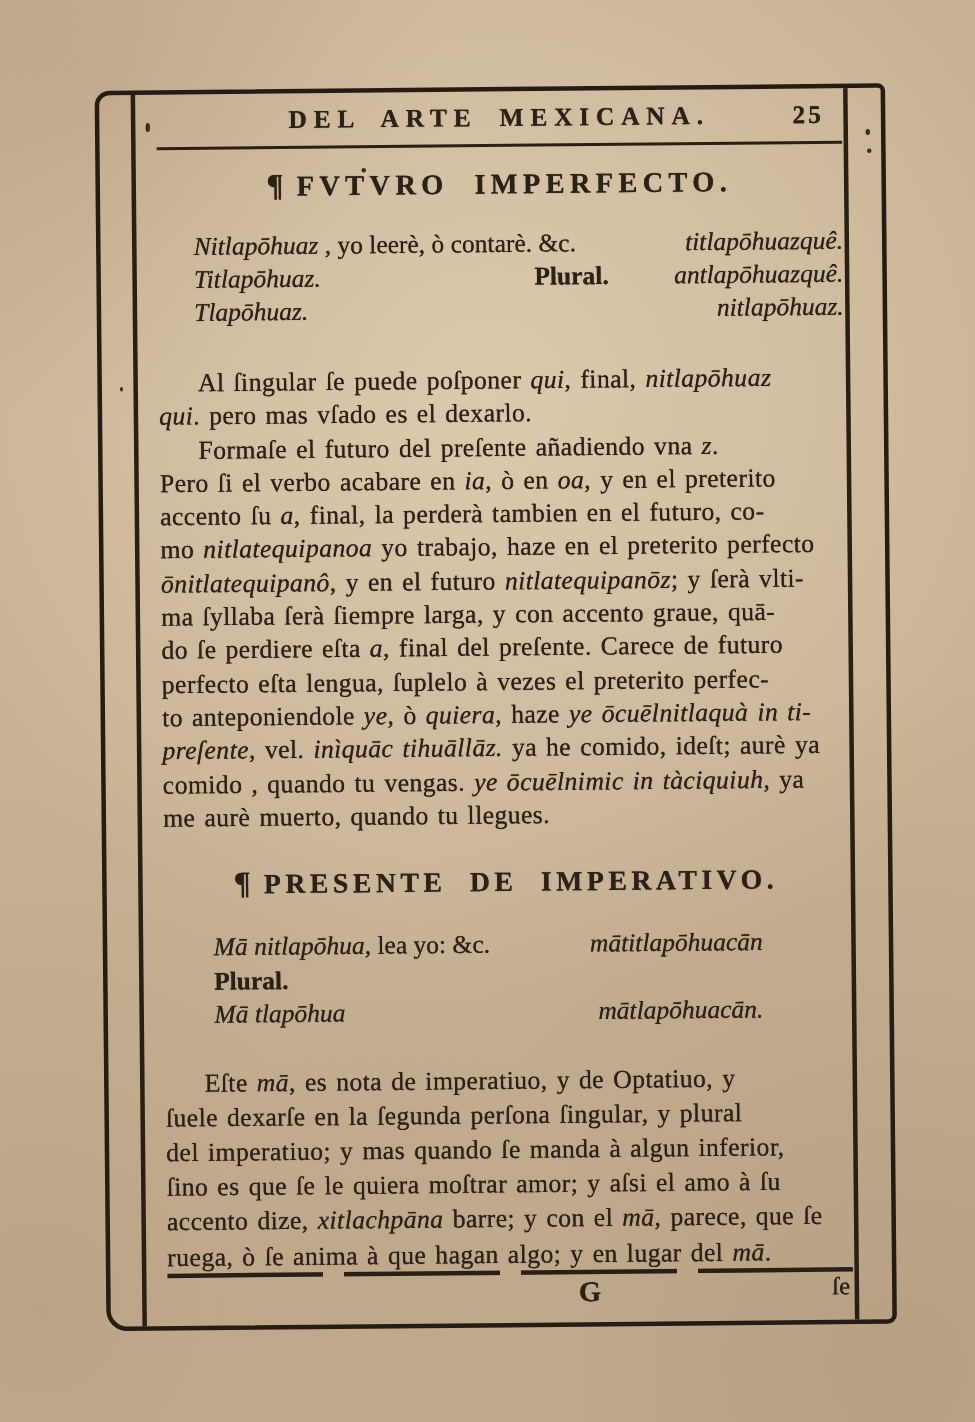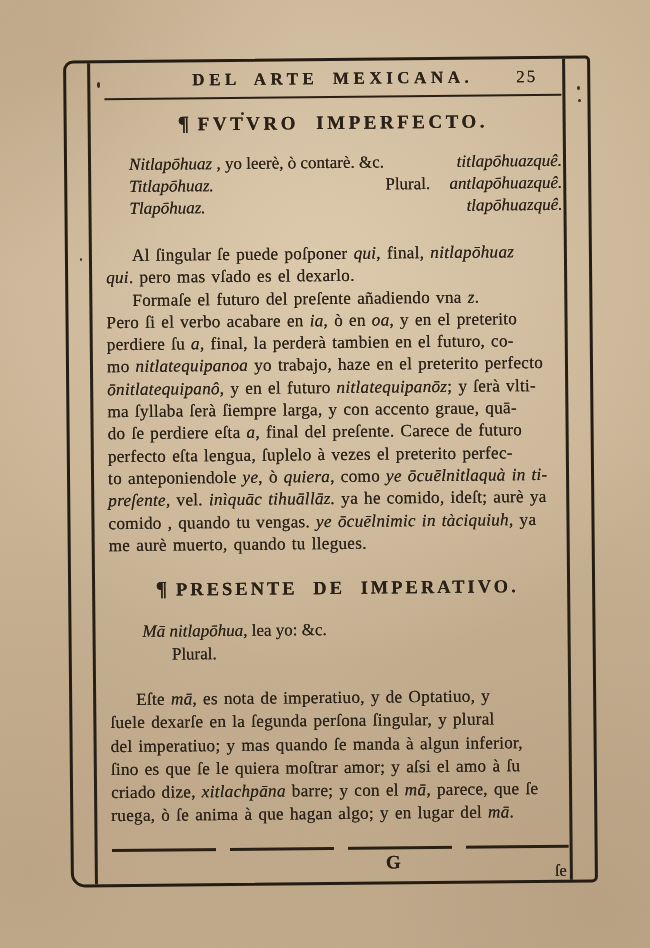--- a/index.html
+++ b/index.html
@@ -22,52 +22,52 @@
   }
   .vline{position:absolute;top:0;bottom:0;width:2.6px;background:#281f15;}
   .vl{left:21px;}
   .vr{right:22px;}
   .content{position:absolute;left:38px;right:26px;top:1px;bottom:2px;
     text-shadow:0 0 0.55px rgba(38,28,18,0.85);}
   
   .header{position:relative;height:34px;border-bottom:2.6px solid #281f15;}
   .htitle{position:absolute;left:0;right:0;top:7px;text-align:center;
     font-weight:bold;font-size:17px;letter-spacing:4.5px;word-spacing:6px;}
-  .hpage{position:absolute;right:24px;top:7px;font-size:17px;font-weight:normal;letter-spacing:2px;}
+  .hpage{position:absolute;right:12px;top:7px;font-size:17px;font-weight:bold;letter-spacing:2px;}
   
   .heading{text-align:center;font-weight:bold;white-space:nowrap;}
   .h1{margin-top:12px;font-size:19px;letter-spacing:3.5px;word-spacing:9px;}
   .h2{margin-top:20px;font-size:18.5px;letter-spacing:3px;word-spacing:8px;}
   .pil{font-style:italic;font-size:21px;margin-right:9px;letter-spacing:0;}
   
   .ctable{font-size:17px;}
   .t1{margin-top:17px;padding-left:24px;}
   .t2{margin-top:19px;padding-left:33px;}
   .trow{display:flex;line-height:22px;align-items:baseline;}
   .t2 .trow{line-height:22.5px;}
   .tcell{white-space:nowrap;}
   .c-left{flex:1;}
-  .c-mid{width:74px;text-align:right;font-weight:normal;}
+  .c-mid{width:74px;text-align:left;font-weight:bold;}
   .c-right{width:132px;text-align:right;}
   .t2 .c-right{width:150px;margin-right:58px;}
   
   .para{margin-top:25px;font-size:17.2px;}
   .para + .para{margin-top:0;}
   .para .tline{line-height:22.3px;white-space:nowrap;word-spacing:1.5px;letter-spacing:0.25px;}
   .p3{margin-top:22px;}
   .p3 .tline{line-height:23.2px;}
   .ind{padding-left:26px;}
   .it{font-style:italic;}
   
   .footer{position:absolute;left:0;right:0;bottom:6px;}
   .frule{height:2.6px;
     background:repeating-linear-gradient(90deg,#281f15 0 104px,rgba(40,31,21,0) 104px 118px);}
   .frow{position:relative;height:24px;}
   .sig{position:absolute;left:60%;top:2px;font-size:19px;font-weight:bold;}
-  .catch{position:absolute;right:2px;top:13px;font-size:16.5px;}
+  .catch{position:absolute;right:2px;top:0;font-size:16.5px;}
   
   .speck{position:absolute;background:#3a2e20;border-radius:50%;}
   .sp1{left:577px;top:86px;width:3px;height:4px;}
   .sp2{left:578px;top:99px;width:3px;height:3px;}
   .sp3{left:97px;top:82px;width:3px;height:6px;}
   .sp4{left:80px;top:258px;width:2px;height:3px;}
   .sp5{left:241px;top:112px;width:3px;height:3px;}
 </style>
 </head>
 <body>
@@ -94,66 +94,69 @@
             <div class="tcell c-right"><span class="it">titlapōhuazquê.</span></div>
           </div>
           <div class="trow">
             <div class="tcell c-left"><span class="it">Titlapōhuaz.</span></div>
             <div class="tcell c-mid"><span class="ro">Plural.</span></div>
             <div class="tcell c-right"><span class="it">antlapōhuazquê.</span></div>
           </div>
           <div class="trow">
             <div class="tcell c-left"><span class="it">Tlapōhuaz.</span></div>
             <div class="tcell c-mid"></div>
-            <div class="tcell c-right"><span class="it">tlapōhuazquê.</span></div>
+            <div class="tcell c-right"><span class="it">nitlapōhuaz.</span></div>
           </div>
         </div>
 
       <div class="para">
           <div class="tline ind"><span class="ro">Al ſingular ſe puede poſponer </span><span class="it">qui</span><span class="ro">, final, </span><span class="it">nitlapōhuaz</span></div>
           <div class="tline"><span class="it">qui</span><span class="ro">. pero mas vſado es el dexarlo.</span></div>
         </div>
       <div class="para">
           <div class="tline ind"><span class="ro">Formaſe el futuro del preſente añadiendo vna </span><span class="it">z</span><span class="ro">.</span></div>
           <div class="tline"><span class="ro">Pero ſi el verbo acabare en </span><span class="it">ia</span><span class="ro">, ò en </span><span class="it">oa</span><span class="ro">, y en el preterito</span></div>
-          <div class="tline"><span class="ro">perdiere ſu </span><span class="it">a</span><span class="ro">, final, la perderà tambien en el futuro, co-</span></div>
+          <div class="tline"><span class="ro">accento ſu </span><span class="it">a</span><span class="ro">, final, la perderà tambien en el futuro, co-</span></div>
           <div class="tline"><span class="ro">mo </span><span class="it">nitlatequipanoa</span><span class="ro"> yo trabajo, haze en el preterito perfecto</span></div>
           <div class="tline"><span class="it">ōnitlatequipanô</span><span class="ro">, y en el futuro </span><span class="it">nitlatequipanōz</span><span class="ro">; y ſerà vlti-</span></div>
           <div class="tline"><span class="ro">ma ſyllaba ſerà ſiempre larga, y con accento graue, quā-</span></div>
           <div class="tline"><span class="ro">do ſe perdiere eſta </span><span class="it">a</span><span class="ro">, final del preſente. Carece de futuro</span></div>
           <div class="tline"><span class="ro">perfecto eſta lengua, ſuplelo à vezes el preterito perfec-</span></div>
-          <div class="tline"><span class="ro">to anteponiendole </span><span class="it">ye</span><span class="ro">, ò </span><span class="it">quiera</span><span class="ro">, como </span><span class="it">ye ōcuēlnitlaquà in ti-</span></div>
+          <div class="tline"><span class="ro">to anteponiendole </span><span class="it">ye</span><span class="ro">, ò </span><span class="it">quiera</span><span class="ro">, haze </span><span class="it">ye ōcuēlnitlaquà in ti-</span></div>
           <div class="tline"><span class="it">preſente</span><span class="ro">, vel. </span><span class="it">inìquāc tihuāllāz.</span><span class="ro"> ya he comido, ideſt; aurè ya</span></div>
           <div class="tline"><span class="ro">comido , quando tu vengas. </span><span class="it">ye ōcuēlnimic in tàciquiuh</span><span class="ro">, ya</span></div>
           <div class="tline"><span class="ro">me aurè muerto, quando tu llegues.</span></div>
         </div>
 
       <div class="heading h2">
         <span class="pil">¶</span><span>PRESENTE DE IMPERATIVO.</span>
       </div>
 
       <div class="ctable t2">
           <div class="trow">
             <div class="tcell c-left"><span class="it">Mā nitlapōhua,</span><span class="ro"> lea yo: &amp;c.</span></div>
             <div class="tcell c-mid"></div>
+            <div class="tcell c-right"><span class="it">mātitlapōhuacān</span></div>
           </div>
           <div class="trow">
             <div class="tcell c-mid"><span class="ro">Plural.</span></div>
           </div>
           <div class="trow">
+            <div class="tcell c-left"><span class="it">Mā tlapōhua</span></div>
             <div class="tcell c-mid"></div>
+            <div class="tcell c-right"><span class="it">mātlapōhuacān.</span></div>
           </div>
         </div>
 
       <div class="para p3">
           <div class="tline ind"><span class="ro">Eſte </span><span class="it">mā</span><span class="ro">, es nota de imperatiuo, y de Optatiuo, y</span></div>
           <div class="tline"><span class="ro">ſuele dexarſe en la ſegunda perſona ſingular, y plural</span></div>
           <div class="tline"><span class="ro">del imperatiuo; y mas quando ſe manda à algun inferior,</span></div>
           <div class="tline"><span class="ro">ſino es que ſe le quiera moſtrar amor; y aſsi el amo à ſu</span></div>
-          <div class="tline"><span class="ro">criado dize, </span><span class="it">xitlachpāna</span><span class="ro"> barre; y con el </span><span class="it">mā</span><span class="ro">, parece, que ſe</span></div>
+          <div class="tline"><span class="ro">accento dize, </span><span class="it">xitlachpāna</span><span class="ro"> barre; y con el </span><span class="it">mā</span><span class="ro">, parece, que ſe</span></div>
           <div class="tline"><span class="ro">ruega, ò ſe anima à que hagan algo; y en lugar del </span><span class="it">mā</span><span class="ro">.</span></div>
         </div>
 
       <div class="footer">
         <div class="frule"></div>
         <div class="frow">
           <span class="sig">G</span>
           <span class="catch">ſe</span>
         </div>
       </div>

